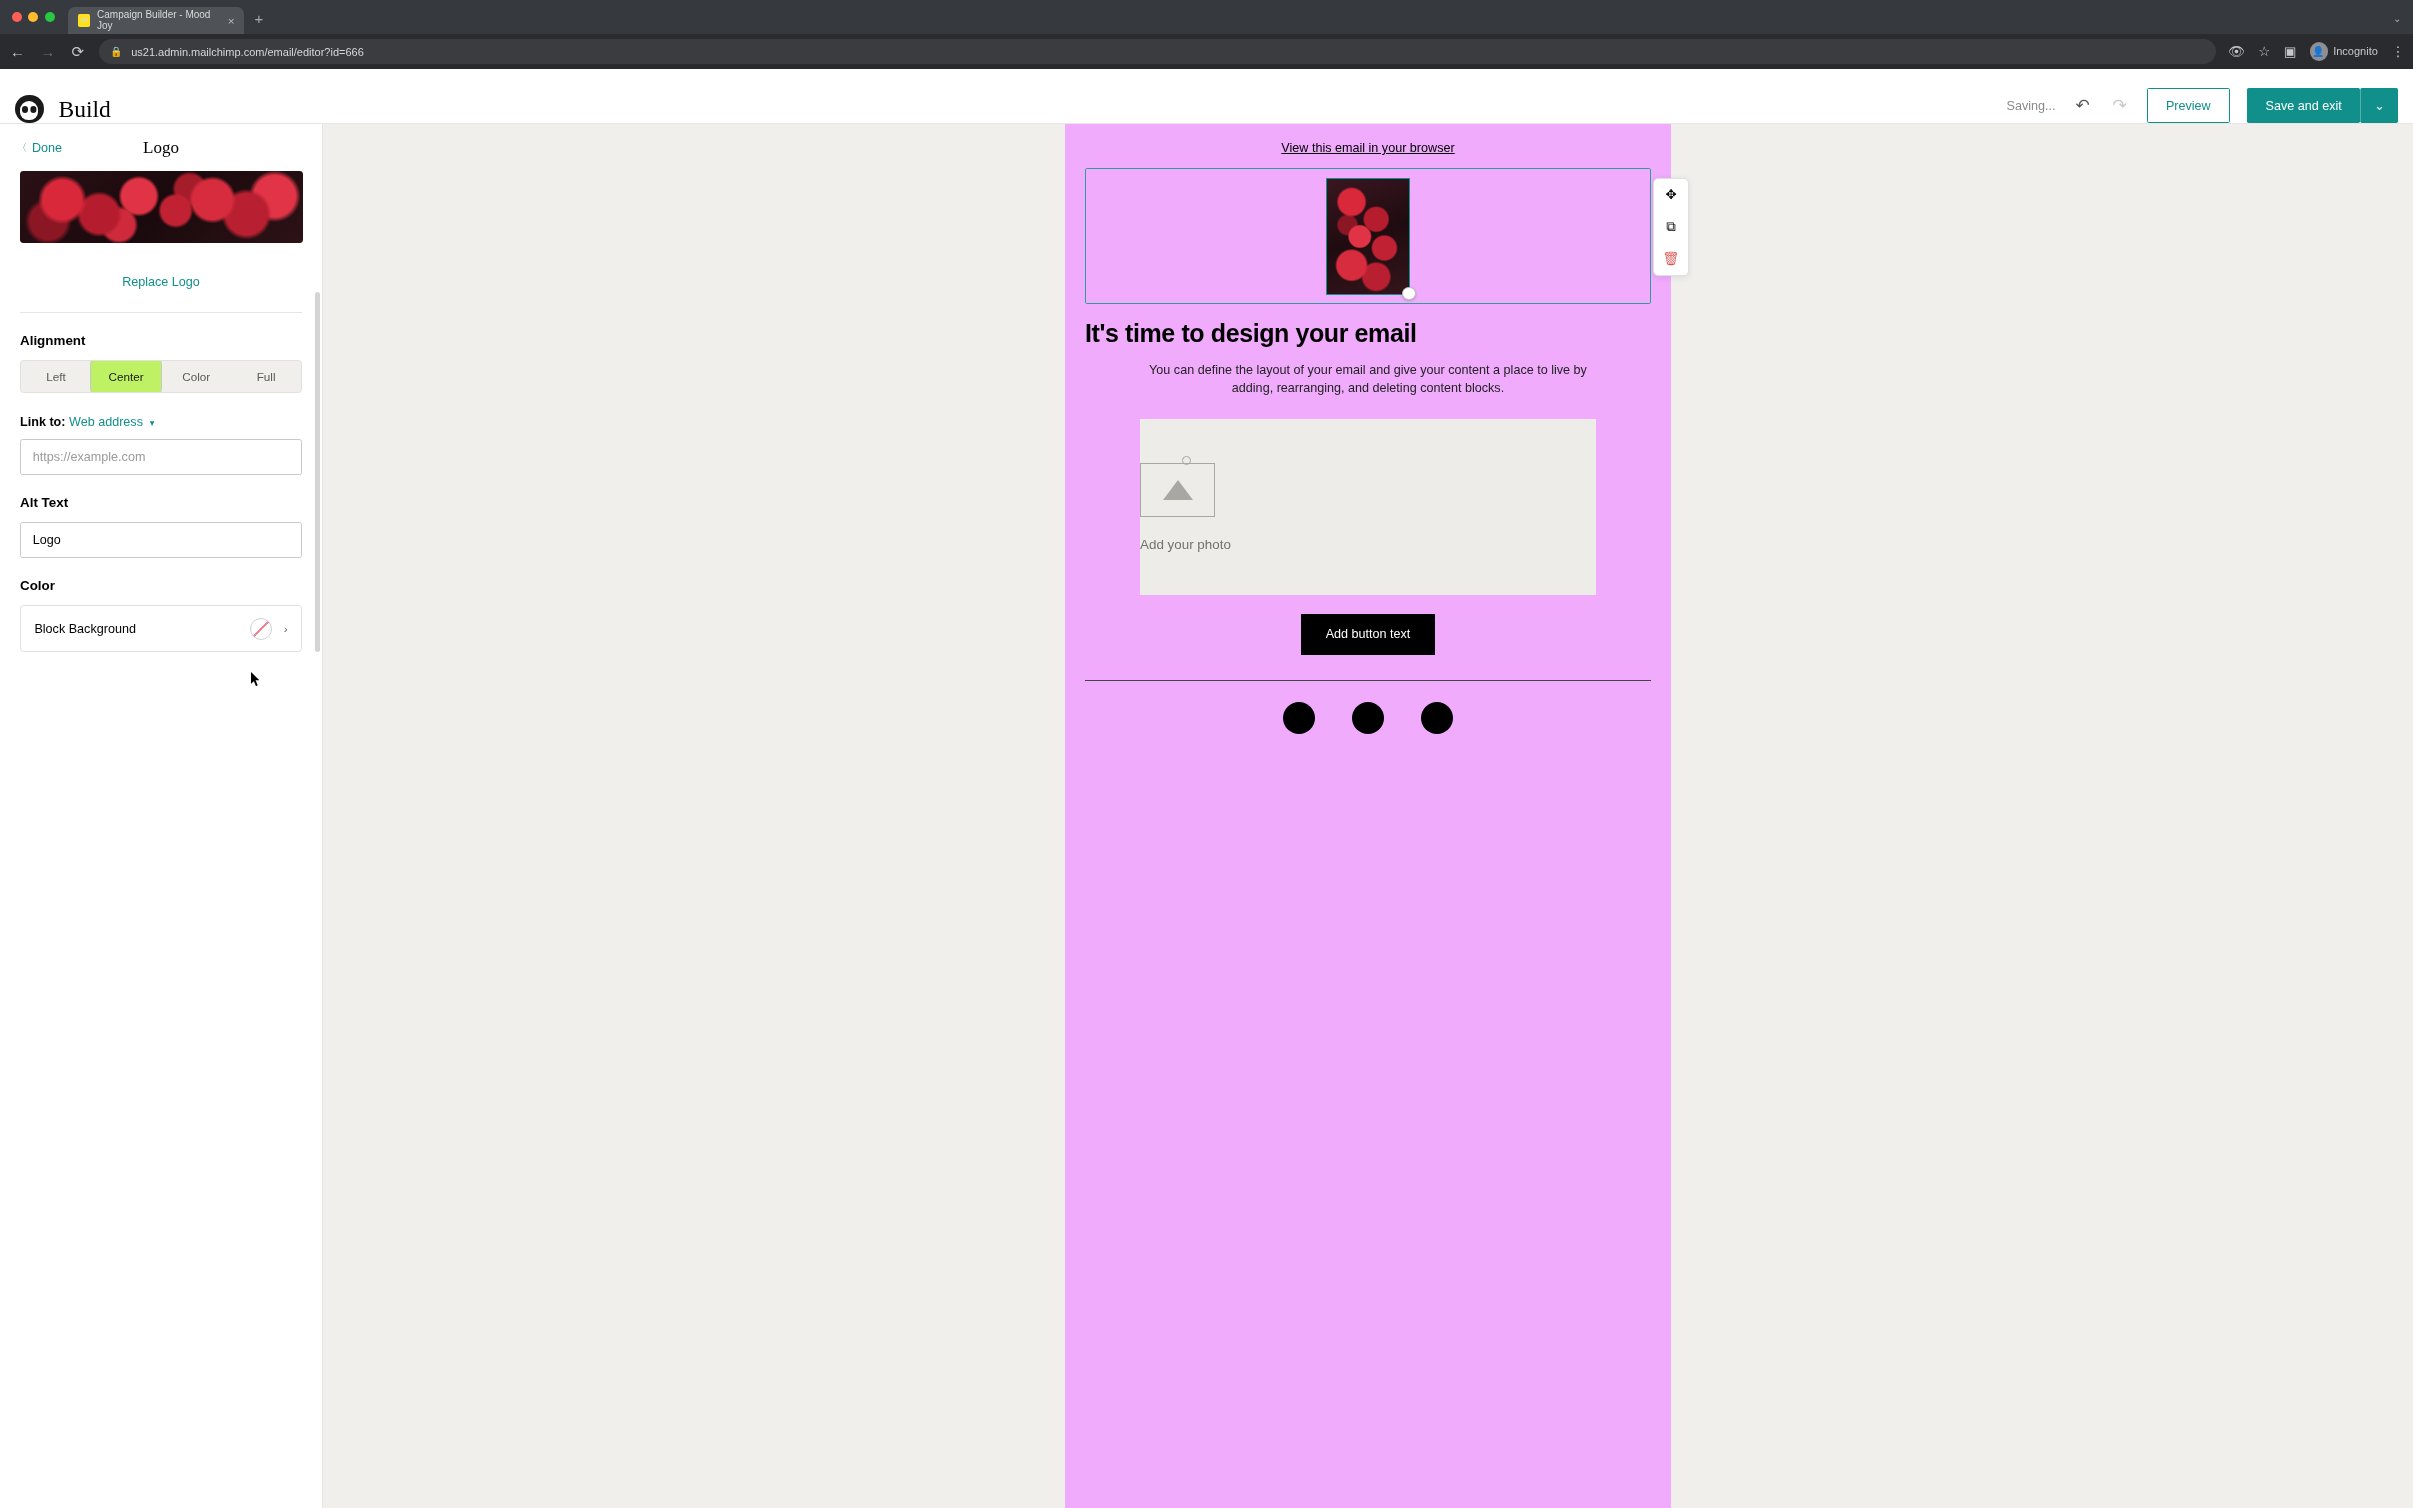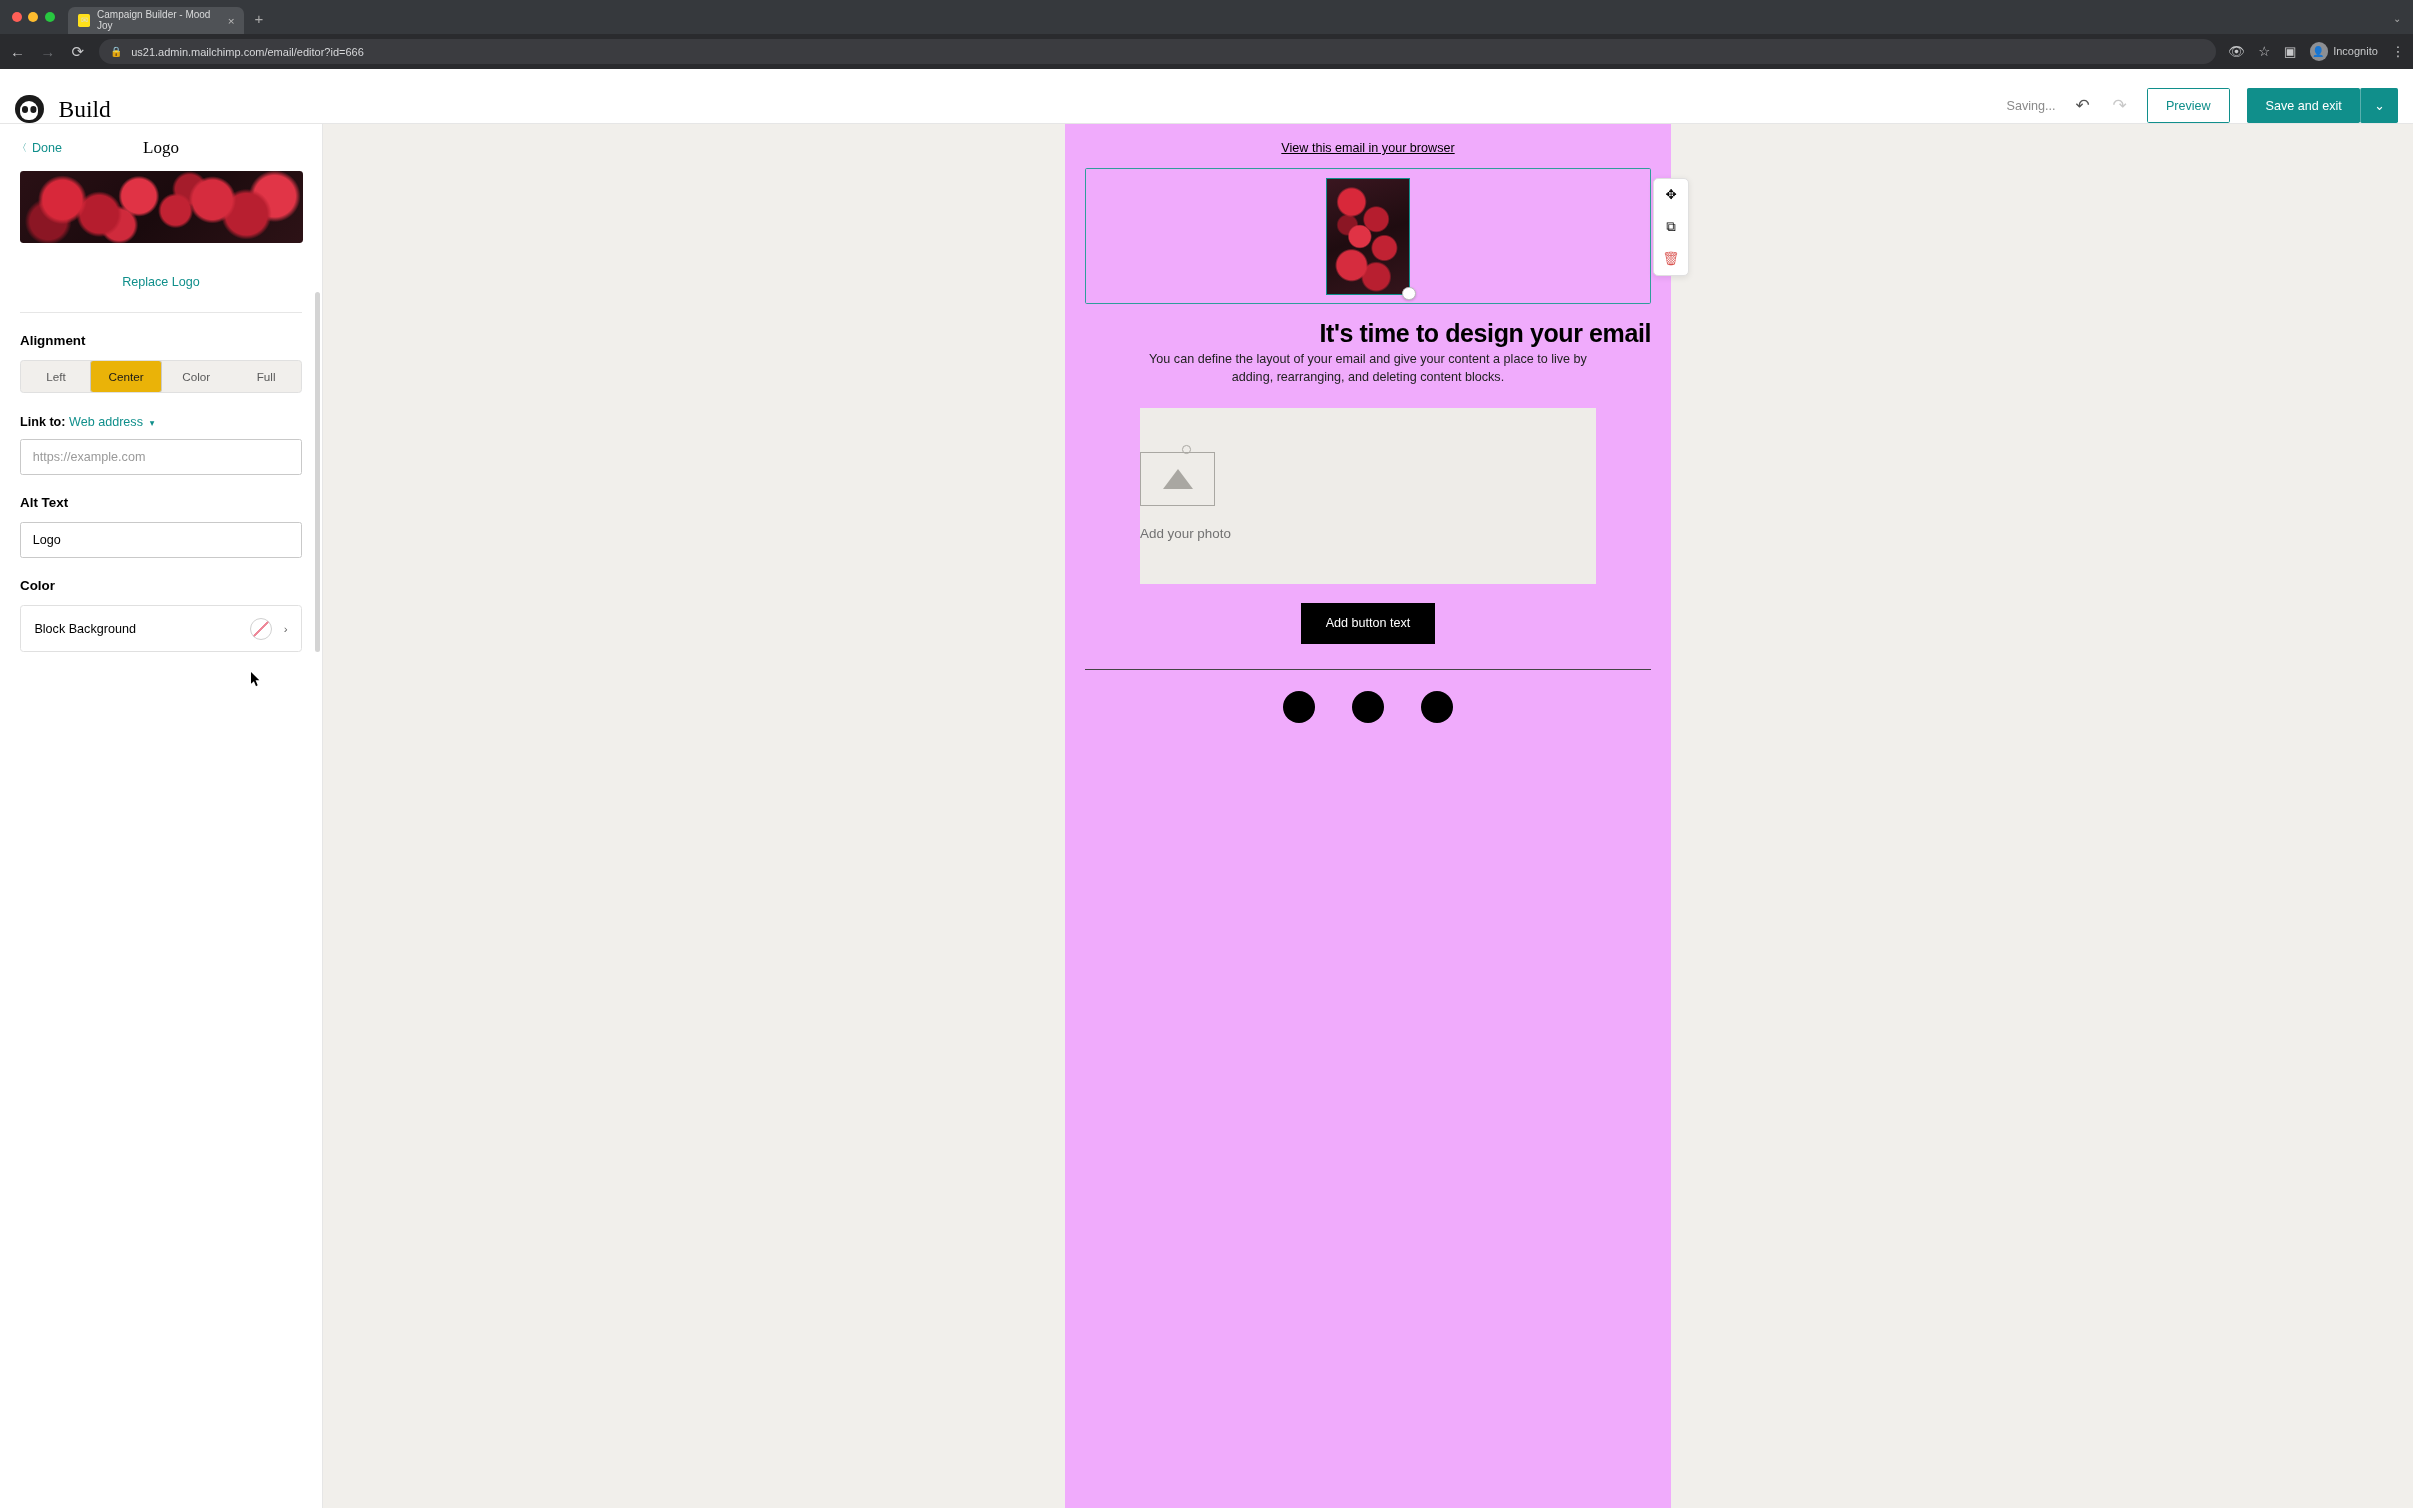--- a/index.html
+++ b/index.html
@@ -68,21 +68,21 @@
   radial-gradient(circle at 35% 75%, #cf2a3c 8%, transparent 10%),
   radial-gradient(circle at 60% 25%, #a51c2b 8%, transparent 10%),
   linear-gradient(135deg, #2a1015 0%, #1a0a0d 50%, #2d1216 100%);
 }
 .replace-link { text-align: center; color: #108f8b; font-size: 12.6px; font-weight: 500; padding: 11.7px 0 23.5px; }
 .divider { height: 0.8px; background: #e6e6e6; margin-bottom: 20px; }
 
 .section-label { font-weight: 600; font-size: 13.4px; margin-bottom: 11.7px; }
 .seg { display: flex; border: 0.8px solid #e0e0e0; border-radius: 3.4px; overflow: hidden; background: #f1efec; margin-bottom: 22px; }
 .seg-opt { flex: 1; text-align: center; padding: 9.2px 0; font-size: 11.7px; color: #5a5a5a; }
-.seg-opt.active { background: #eab308; border: 0.8px solid #c9c9c9; border-radius: 3.4px; margin: -0.8px; color: #1a1a1a; font-weight: 500; }
+.seg-opt.active { background: #bef264; border: 0.8px solid #c9c9c9; border-radius: 3.4px; margin: -0.8px; color: #1a1a1a; font-weight: 500; }
 
 .linkto { font-size: 12.6px; margin-bottom: 10px; }
 .linkto .label { font-weight: 600; }
 .linkto .val { color: #108f8b; font-weight: 500; }
 .linkto .chev { color: #108f8b; font-size: 9.2px; margin-left: 3.4px; }
 
 .field { width: 100%; border: 0.8px solid #c9c9c9; border-radius: 2.5px; padding: 10px 11.7px; font-size: 12.6px; margin-bottom: 20px; }
 .field::placeholder { color: #9a9a9a; }
 
 .color-row { border: 0.8px solid #e0e0e0; border-radius: 3.4px; padding: 11.7px 13.4px; display: flex; align-items: center; font-size: 12.6px; margin-bottom: 20px; }
@@ -105,21 +105,21 @@
   radial-gradient(circle at 60% 85%, #b81f30 12%, transparent 14%),
   radial-gradient(circle at 25% 40%, #8b1624 10%, transparent 12%),
   linear-gradient(160deg, #3a1620 0%, #1f0c10 50%, #35151c 100%);
 }
 .resize-handle { position: absolute; bottom: -6.7px; right: -6.7px; width: 13.4px; height: 13.4px; border-radius: 50%; background: #fff; border: 0.8px solid #bbb; box-shadow: 0 0.8px 2.5px rgba(0,0,0,0.2); }
 
 .block-toolbar { position: absolute; right: -39px; top: 8.4px; background: #fff; border: 0.8px solid #e0e0e0; border-radius: 5px; display: flex; flex-direction: column; box-shadow: 0 1.7px 6.7px rgba(0,0,0,0.08); }
 .block-toolbar .tbtn { width: 34px; height: 32px; display: flex; align-items: center; justify-content: center; font-size: 13.4px; }
 .tbtn.del { color: #d9534f; }
 
-.headline { text-align: right; font-size: 25px; font-weight: 700; margin-bottom: 3px; letter-spacing: -0.4px; }
+.headline { text-align: left; font-size: 25px; font-weight: 700; margin-bottom: 14px; letter-spacing: -0.4px; }
 .subhead { text-align: center; font-size: 12.6px; line-height: 1.4; color: #222; max-width: 453px; margin: 0 auto 22px; }
 
 .photo-placeholder { background: #eeece8; height: 176px; display: flex; flex-direction: column; justify-content: center; gap: 20px; margin: 0 auto 18.4px; width: 456px; }
 .photo-icon { width: 75px; height: 54px; border: 1.7px solid #a9a7a2; display: flex; align-items: center; justify-content: center; }
 .mountain { width: 0; height: 0; border-left: 15px solid transparent; border-right: 15px solid transparent; border-bottom: 20px solid #a9a7a2; position: relative; }
 .mountain::after { content: ""; position: absolute; top: -23.5px; right: -13.4px; width: 6.7px; height: 6.7px; border: 1.7px solid #a9a7a2; border-radius: 50%; }
 .photo-text { color: #727272; font-size: 13.4px; }
 
 .cta { background: #000; color: #fff; padding: 13.4px 25px; font-size: 12.6px; display: inline-block; margin: 0 auto; }
 .cta-wrap { text-align: center; margin-bottom: 25px; }

